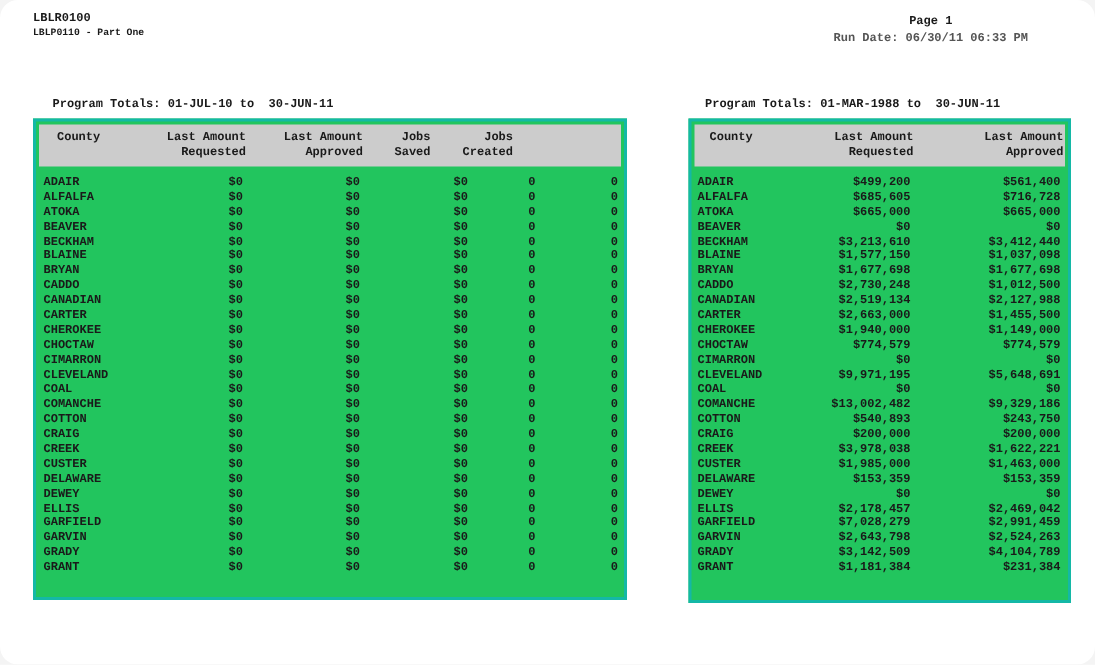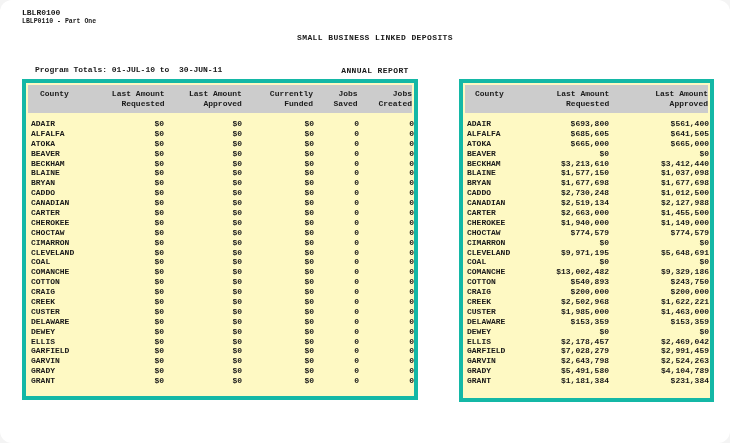--- a/index.html
+++ b/index.html
@@ -10,21 +10,21 @@
   }
   .report-id   { position:absolute; left:22px; top:8px;  font-size:8px;   white-space:pre; }
   .report-subid{ position:absolute; left:22px; top:18px; font-size:6.5px; white-space:pre; }
   .title-block { position:absolute; left:20px; top:10px; width:710px; text-align:center;
                  font-size:8px; line-height:11px; letter-spacing:0.4px; white-space:pre; }
   .meta        { position:absolute; left:548px; top:10px; width:145px; text-align:center; font-size:8px; }
   .meta .rundate { color:#555555; margin-top:2px; white-space:pre; }
   .period      { position:absolute; font-size:8px; white-space:pre; }
   .period-left  { left:35px;  top:65px; }
   .period-right { left:470px; top:65px; }
-  .tbox { position:absolute; border:4px solid #14b8a6; background:#fef9c3; box-sizing:border-box; }
+  .tbox { position:absolute; border:2px solid #14b8a6; background:#22c55e; box-sizing:border-box; }
   .left-table  { left:22px;  top:79px; width:396px; height:321px; }
   .right-table { left:459px; top:79px; width:255px; height:323px; }
   .thead { margin:2px; background:#cccccc; display:flex; font-size:8px; line-height:10px; padding:4px 0; }
   .hcell { white-space:pre; }
   .hcell div { min-height:10px; }
   .tbody { padding-top:4px; }
   .row  { display:flex; font-size:8px; line-height:9.9px; height:9.9px; }
   .cell { white-space:pre; box-sizing:border-box; }
   
   .left-table .c0 { width:84px;  text-align:left; padding-left:5px; }
@@ -41,34 +41,34 @@
   .right-table .c2 { width:100px; text-align:right; }
 </style>
 </head>
 <body>
 
 <div class="page">
 
   <div class="report-id">LBLR0100</div>
   <div class="report-subid">LBLP0110 - Part One</div>
 
-  <div class="title-block">
-    <div>SMALL BUSINESS LINKED DEPOSITS</div>
-    <div>ANNUAL REPORT</div>
+
+  <div class="meta">
+    <div>Page 1</div>
+    <div class="rundate">Run Date: 06/30/11 06:33 PM</div>
   </div>
 
-
   <div class="period period-left">Program Totals: 01-JUL-10 to  30-JUN-11</div>
+  <div class="period period-right">Program Totals: 01-MAR-1988 to  30-JUN-11</div>
 
   <div class="tbox left-table">
     <div class="thead">
         <div class="hcell cell c0"><div>County</div><div></div></div>
         <div class="hcell cell c1"><div>Last Amount</div><div>Requested</div></div>
         <div class="hcell cell c2"><div>Last Amount</div><div>Approved</div></div>
-        <div class="hcell cell c3"><div>Currently</div><div>Funded</div></div>
         <div class="hcell cell c4"><div>Jobs</div><div>Saved</div></div>
         <div class="hcell cell c5"><div>Jobs</div><div>Created</div></div>
       </div>
     <div class="tbody">
         <div class="row">
           <div class="cell c0">ADAIR</div>
           <div class="cell c1">$0</div>
           <div class="cell c2">$0</div>
           <div class="cell c3">$0</div>
           <div class="cell c4">0</div>
@@ -287,27 +287,27 @@
 
   <div class="tbox right-table">
     <div class="thead">
         <div class="hcell cell c0"><div>County</div><div></div></div>
         <div class="hcell cell c1"><div>Last Amount</div><div>Requested</div></div>
         <div class="hcell cell c2"><div>Last Amount</div><div>Approved</div></div>
       </div>
     <div class="tbody">
         <div class="row">
           <div class="cell c0">ADAIR</div>
-          <div class="cell c1">$693,800</div>
+          <div class="cell c1">$499,200</div>
           <div class="cell c2">$561,400</div>
         </div>
         <div class="row">
           <div class="cell c0">ALFALFA</div>
           <div class="cell c1">$685,605</div>
-          <div class="cell c2">$641,505</div>
+          <div class="cell c2">$716,728</div>
         </div>
         <div class="row">
           <div class="cell c0">ATOKA</div>
           <div class="cell c1">$665,000</div>
           <div class="cell c2">$665,000</div>
         </div>
         <div class="row">
           <div class="cell c0">BEAVER</div>
           <div class="cell c1">$0</div>
           <div class="cell c2">$0</div>
@@ -377,21 +377,21 @@
           <div class="cell c1">$540,893</div>
           <div class="cell c2">$243,750</div>
         </div>
         <div class="row">
           <div class="cell c0">CRAIG</div>
           <div class="cell c1">$200,000</div>
           <div class="cell c2">$200,000</div>
         </div>
         <div class="row">
           <div class="cell c0">CREEK</div>
-          <div class="cell c1">$2,502,968</div>
+          <div class="cell c1">$3,978,038</div>
           <div class="cell c2">$1,622,221</div>
         </div>
         <div class="row">
           <div class="cell c0">CUSTER</div>
           <div class="cell c1">$1,985,000</div>
           <div class="cell c2">$1,463,000</div>
         </div>
         <div class="row">
           <div class="cell c0">DELAWARE</div>
           <div class="cell c1">$153,359</div>
@@ -412,21 +412,21 @@
           <div class="cell c1">$7,028,279</div>
           <div class="cell c2">$2,991,459</div>
         </div>
         <div class="row">
           <div class="cell c0">GARVIN</div>
           <div class="cell c1">$2,643,798</div>
           <div class="cell c2">$2,524,263</div>
         </div>
         <div class="row">
           <div class="cell c0">GRADY</div>
-          <div class="cell c1">$5,491,580</div>
+          <div class="cell c1">$3,142,509</div>
           <div class="cell c2">$4,104,789</div>
         </div>
         <div class="row">
           <div class="cell c0">GRANT</div>
           <div class="cell c1">$1,181,384</div>
           <div class="cell c2">$231,384</div>
         </div>
       </div>
   </div>
 

